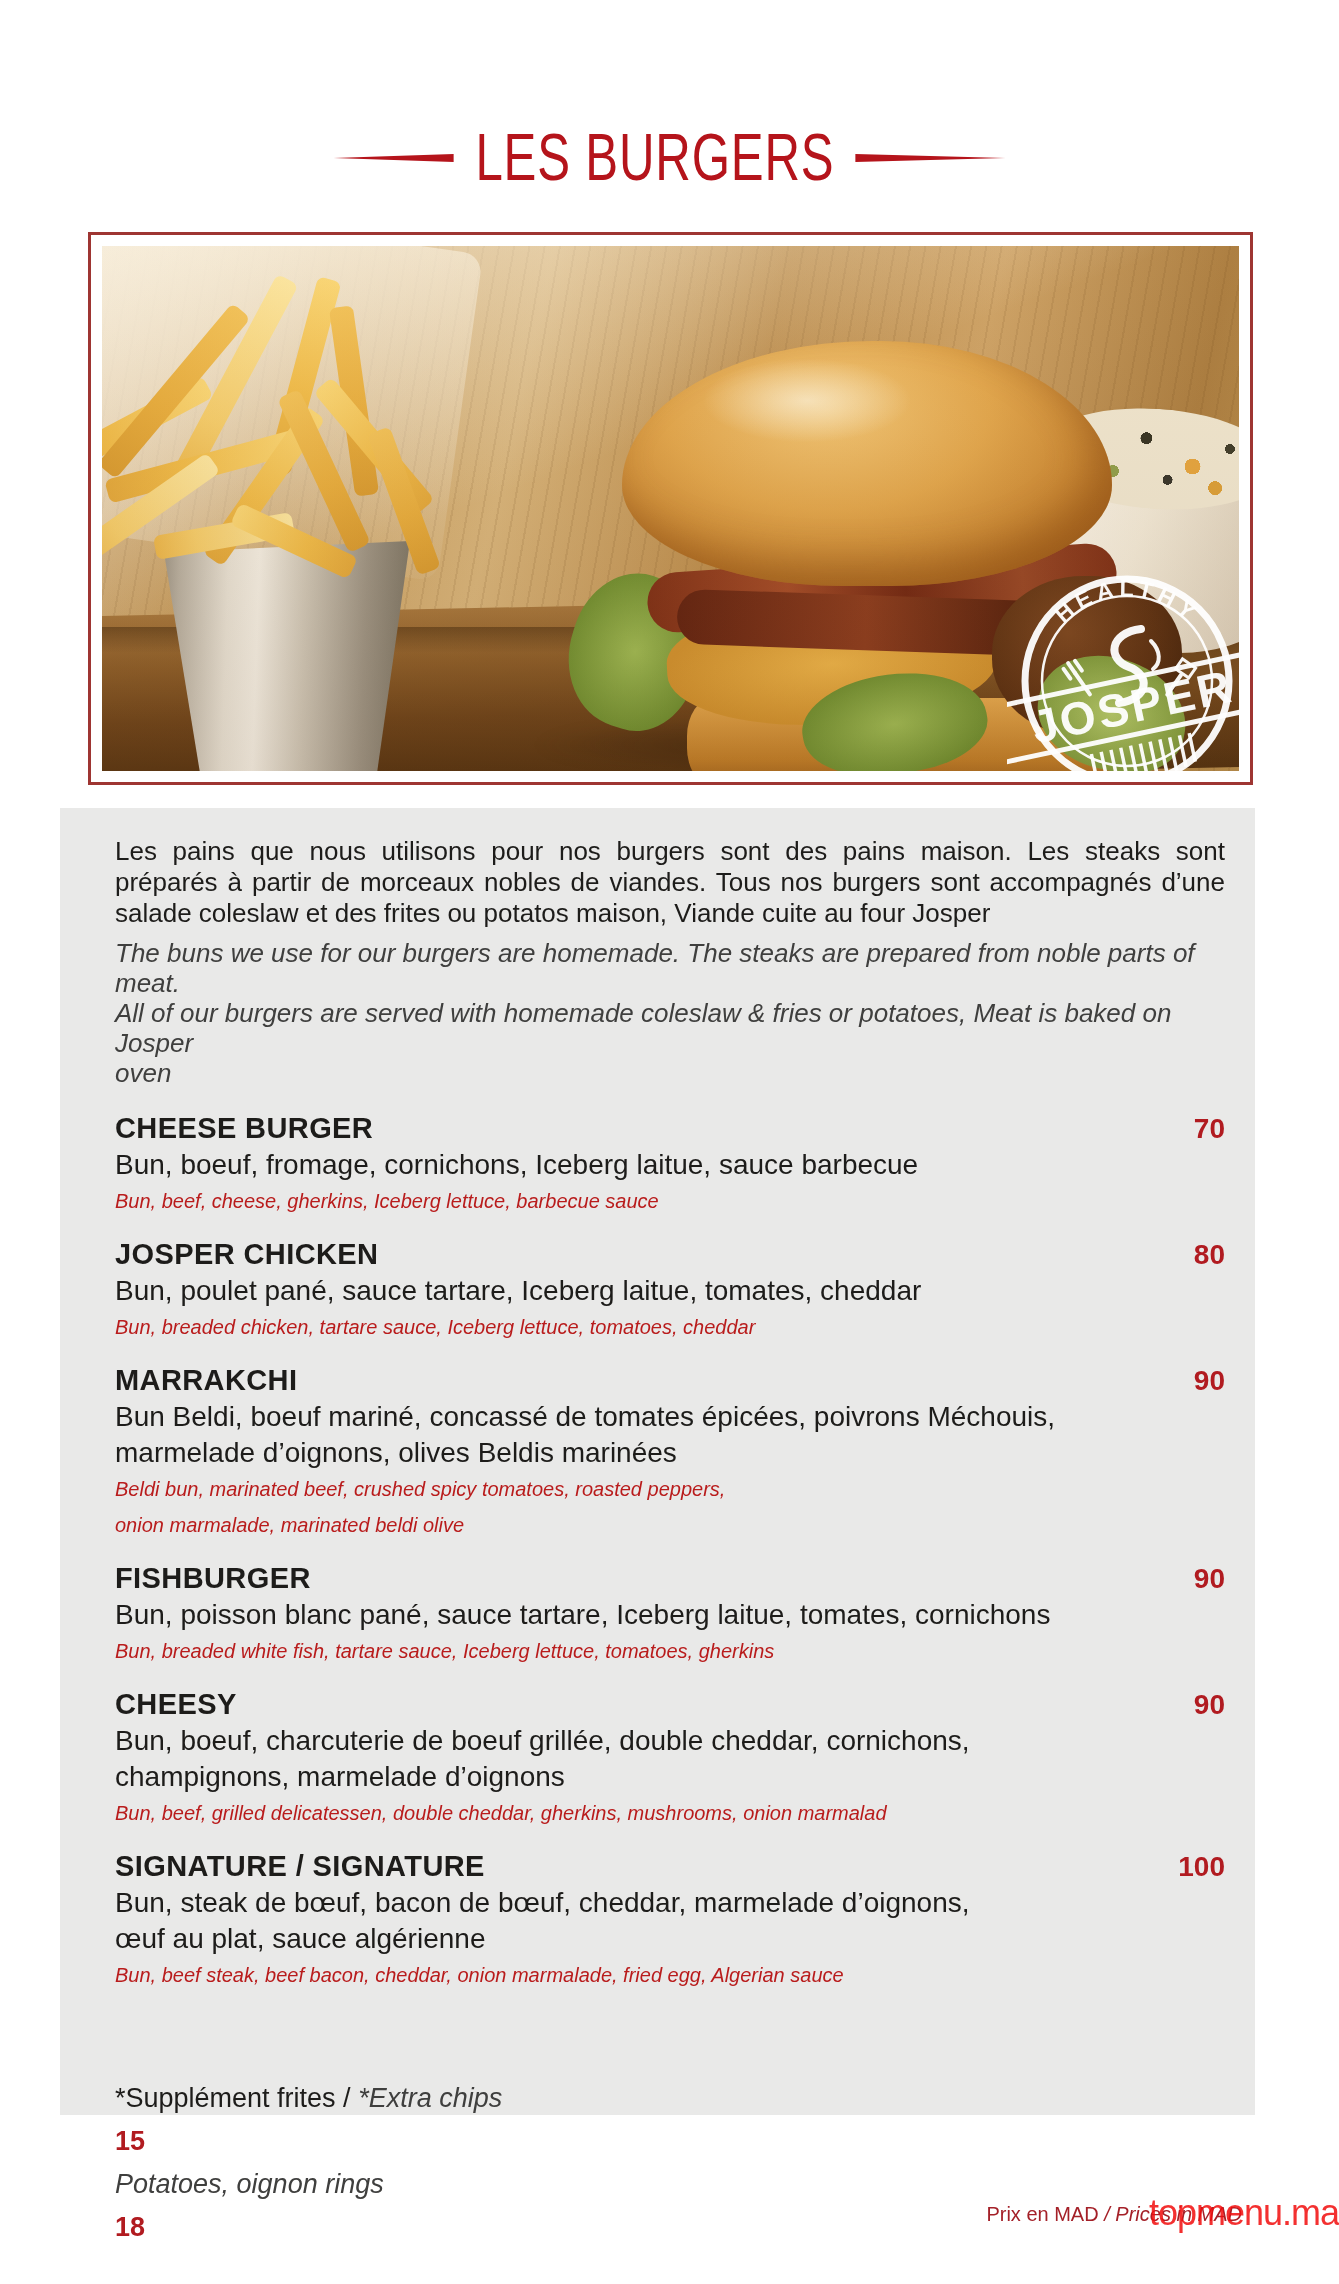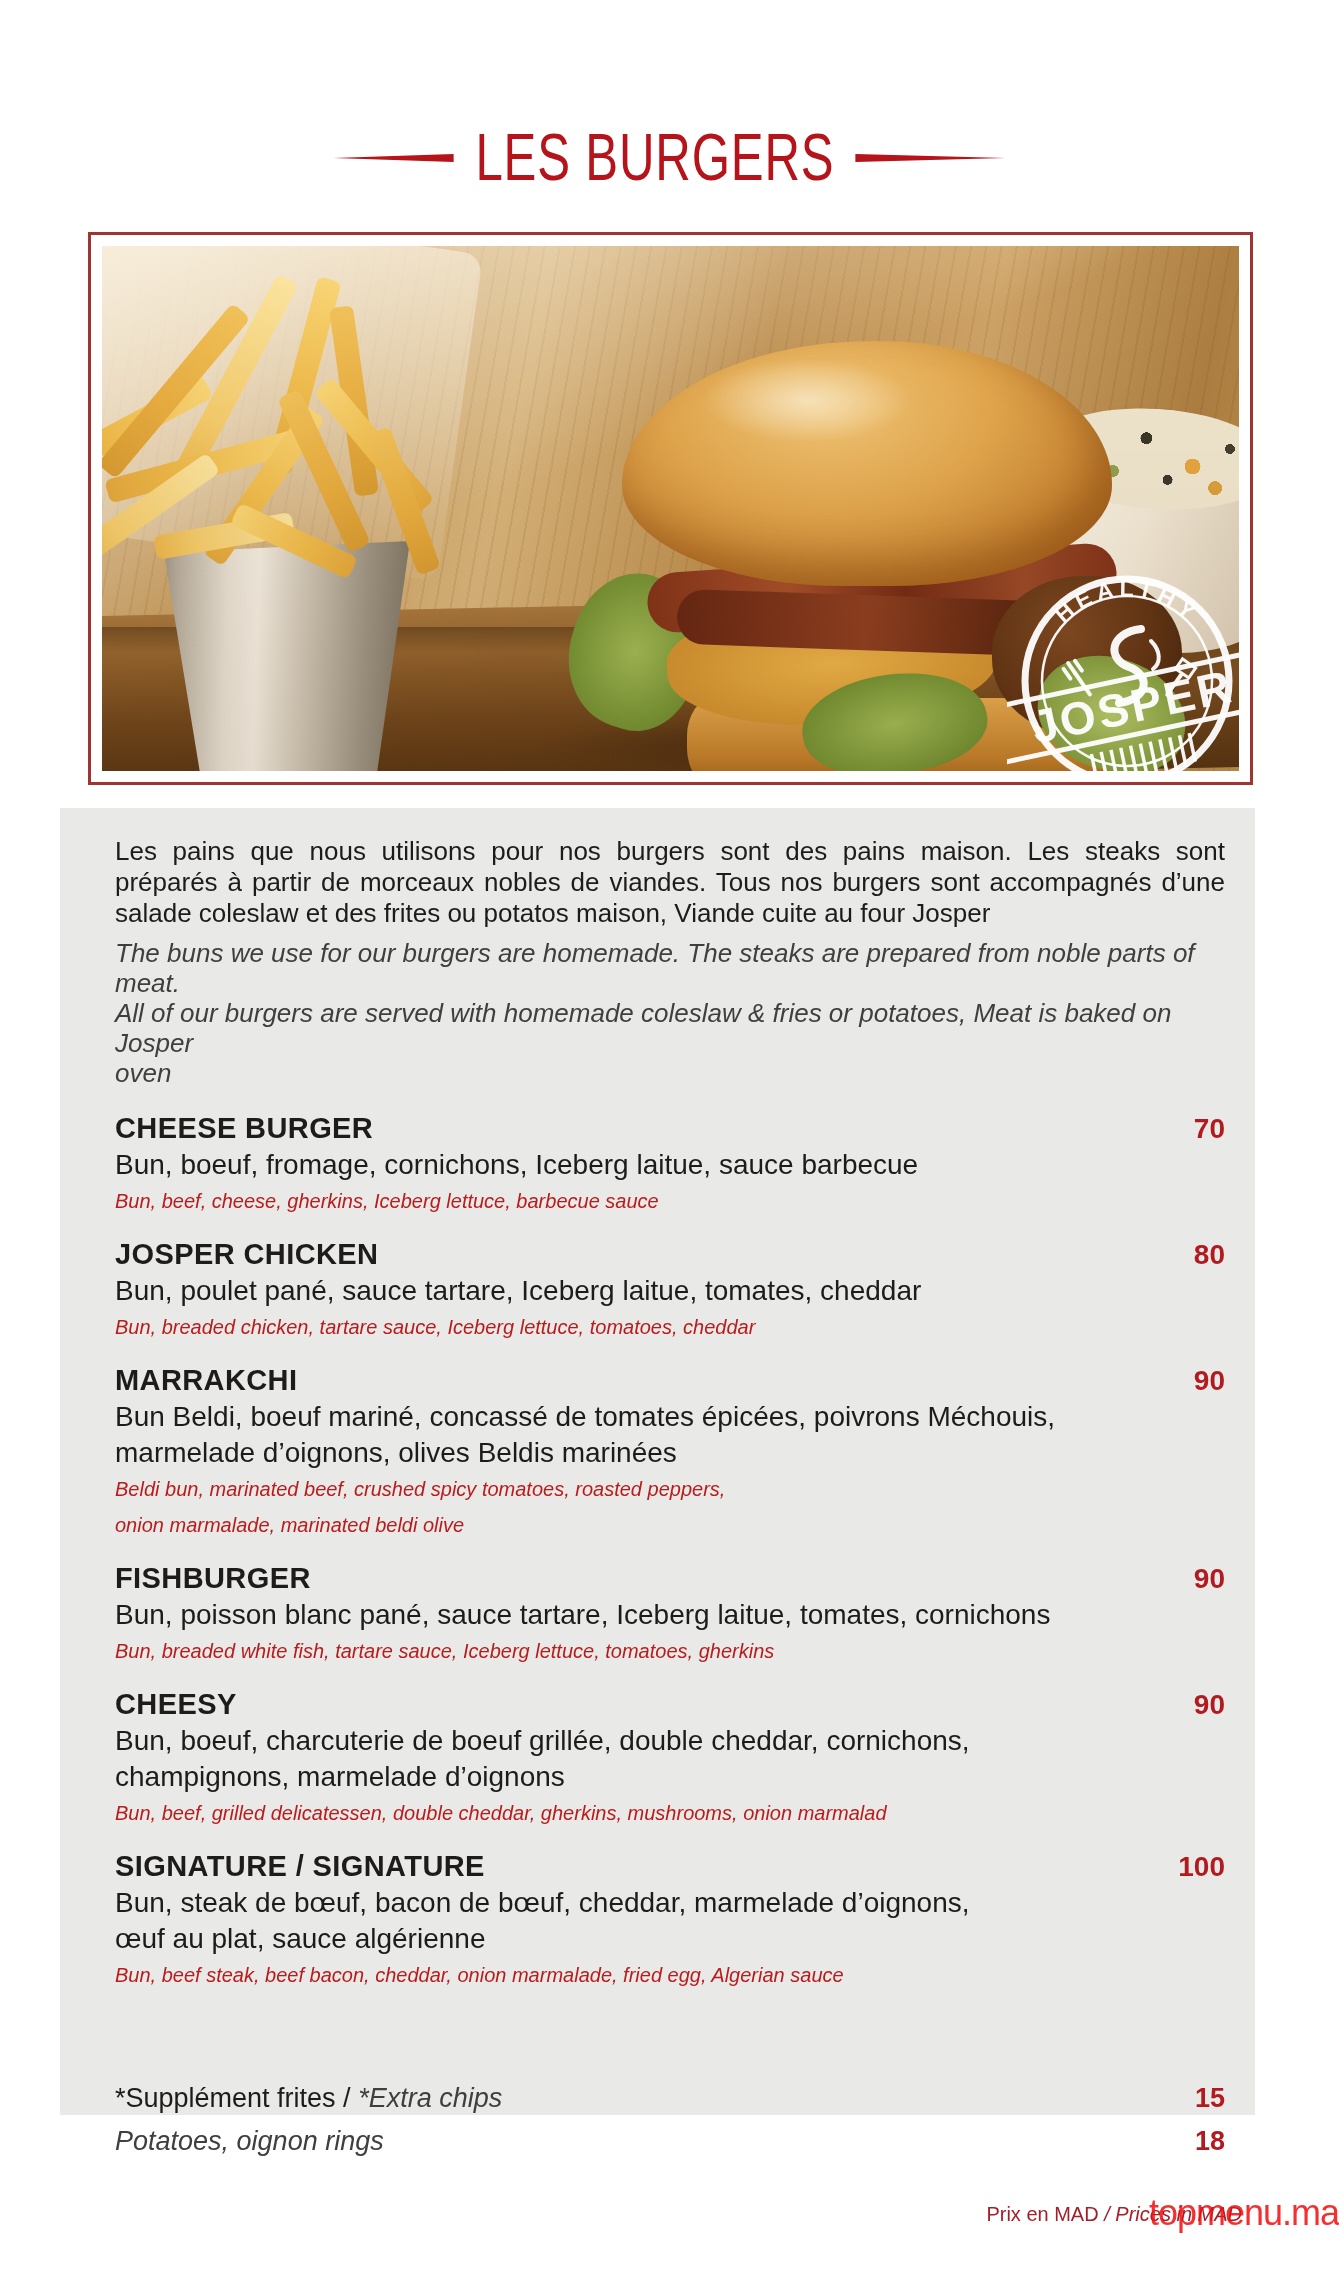--- a/index.html
+++ b/index.html
@@ -87,21 +87,21 @@
   .fr-last{font-size:26px;line-height:31px;}
   .intro-en{margin-top:9px;font-size:26px;line-height:30px;font-style:italic;color:#3f3f3e;white-space:pre-line;}
   .menu{margin-top:22px;}
   .item{margin-bottom:17px;}
   .row{display:flex;justify-content:space-between;align-items:baseline;line-height:36px;}
   .iname{font-weight:bold;font-size:29px;letter-spacing:.4px;}
   .iprice{font-weight:bold;font-size:28px;color:#b11b20;}
   .ifr{font-size:28px;line-height:36px;white-space:pre-line;}
   .ien{font-size:20px;line-height:36px;font-style:italic;color:#b91c1c;white-space:pre-line;}
   .extras{margin-top:84px;}
-  .xrow{display:flex;justify-content:space-between;line-height:43px;font-size:27px;}
+  .xrow{display:flex;justify-content:space-between;line-height:43px;font-size:27px;flex-direction:column;}
   .xit{font-style:italic;color:#3f3f3e;}
   .xprice{font-weight:bold;color:#b11b20;}
   
   .footer{position:absolute;top:2203px;right:97px;font-size:20px;color:#a42028;white-space:nowrap;}
   .footer .it{font-style:italic;}
   .watermark{position:absolute;top:2192px;right:0;font-size:36px;font-weight:500;letter-spacing:-1px;
     color:#f20d0d;opacity:.85;white-space:nowrap;}
 </style>
 </head>
 <body>

